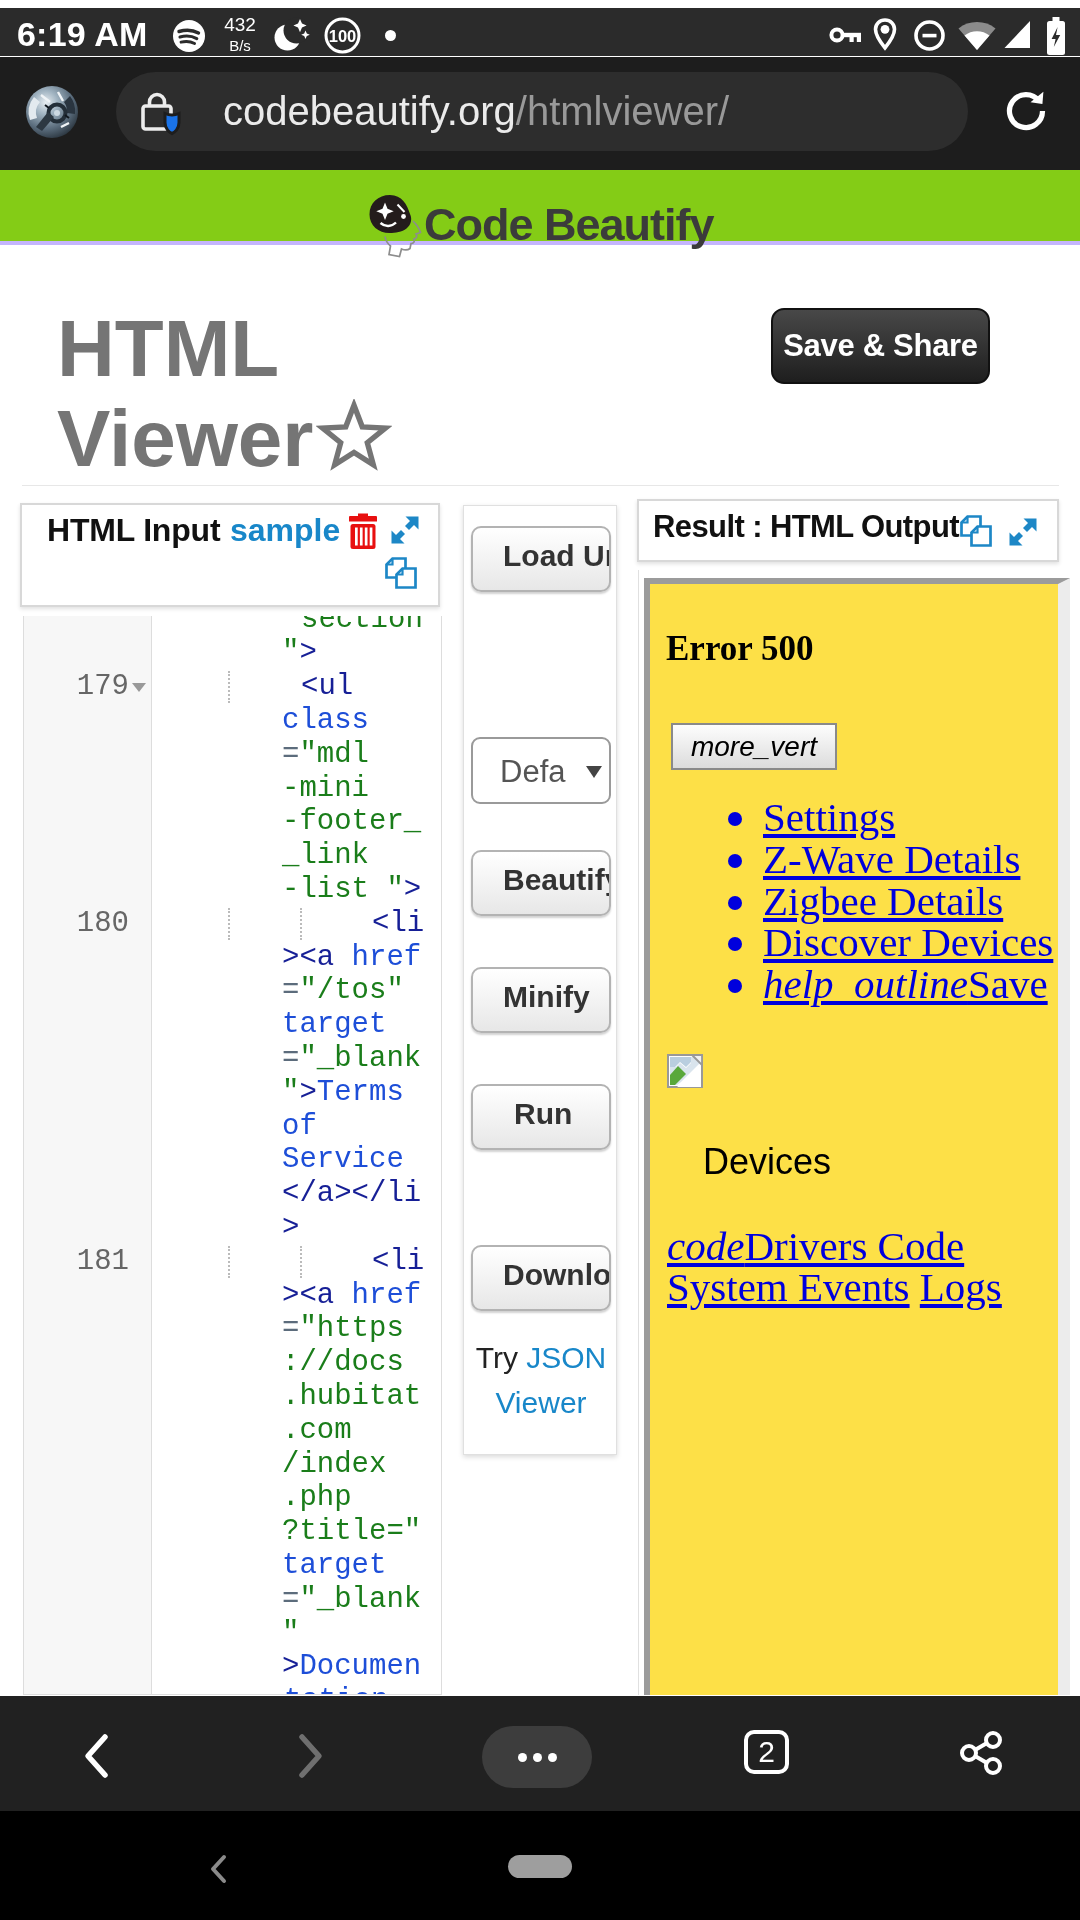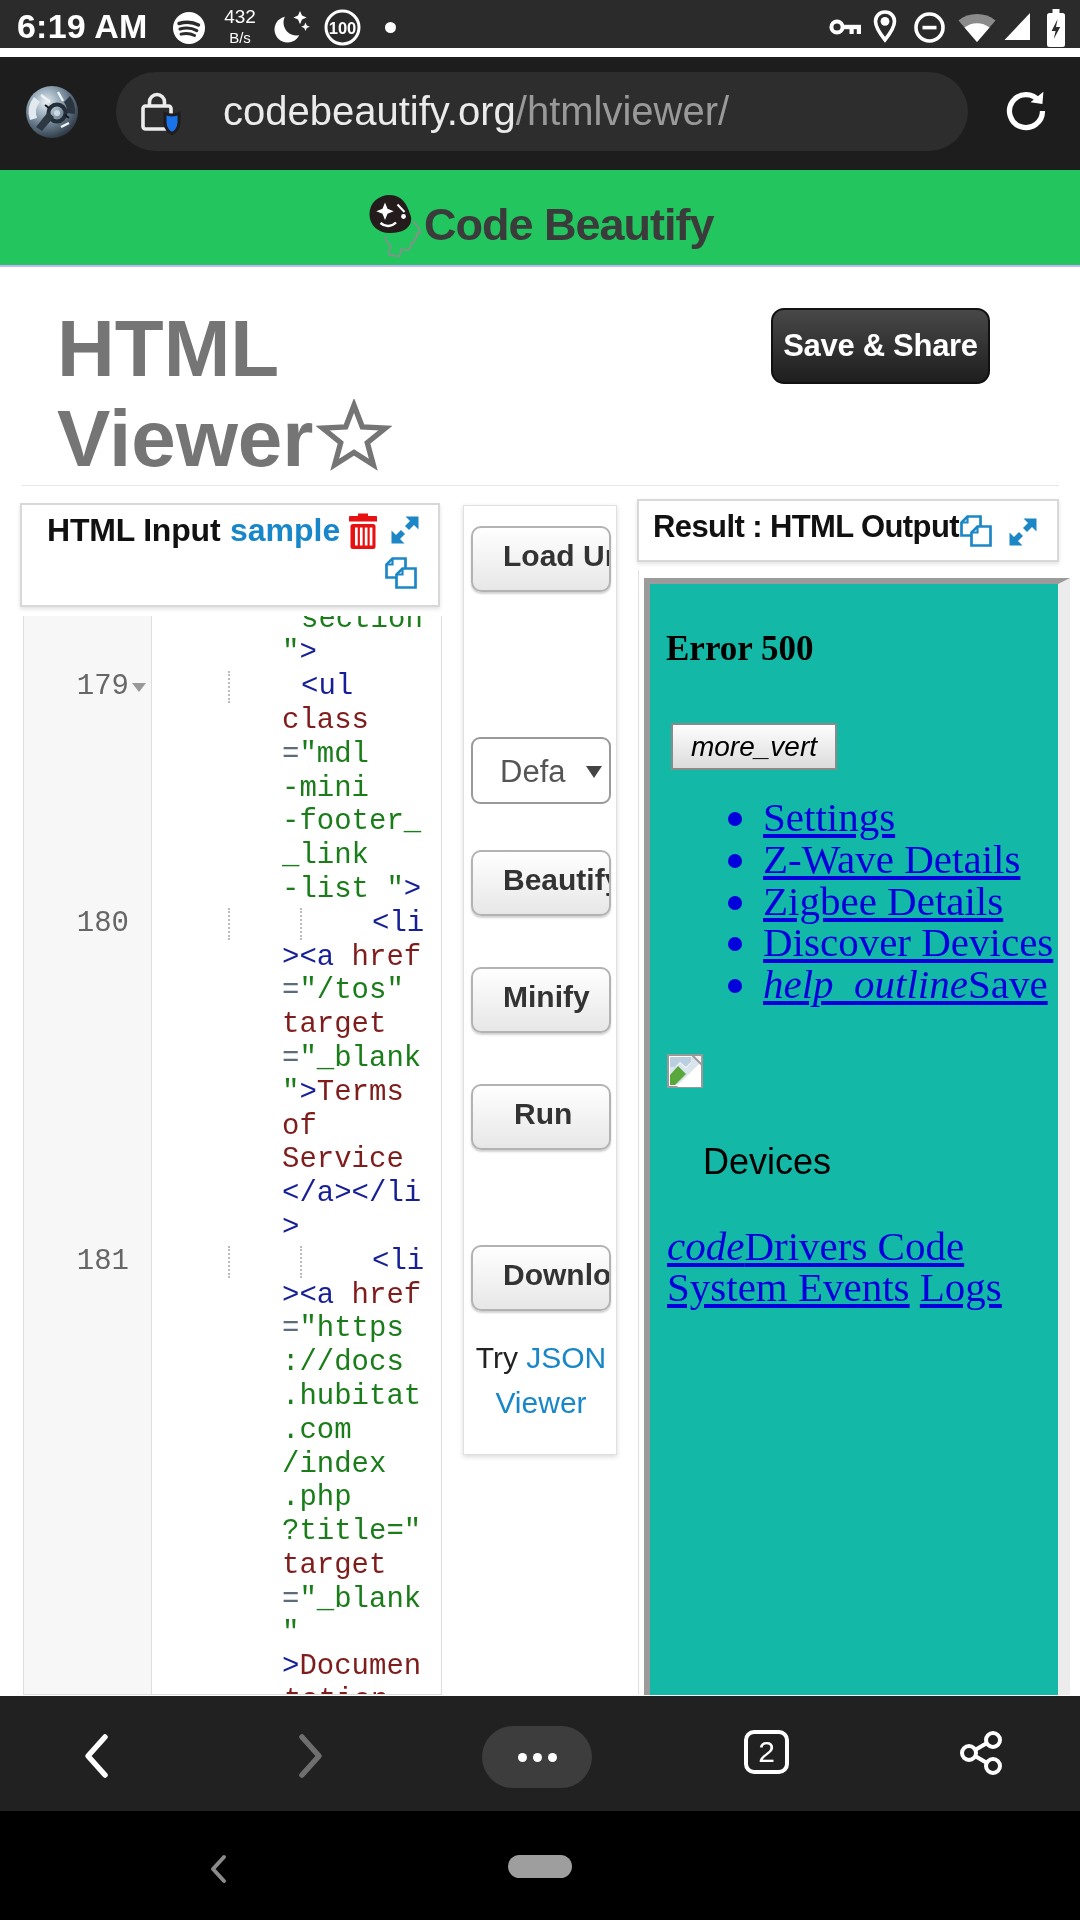--- a/index.html
+++ b/index.html
@@ -1,58 +1,58 @@
 <!DOCTYPE html>
 <html><head><meta charset="utf-8">
 <style>
 *{margin:0;padding:0;box-sizing:border-box}
 html,body{width:1080px;height:1920px;overflow:hidden;background:#fff}
 body{font-family:"Liberation Sans",sans-serif;position:relative}
 .abs{position:absolute}
 
-#statusbar{left:0;top:0;width:1080px;height:48px;background:#2b2b2b}
+#statusbar{left:0;top:8px;width:1080px;height:48px;background:#2b2b2b}
 #time{left:17px;top:7px;font-size:34px;font-weight:bold;color:#fff;letter-spacing:0.2px}
 
 #browserbar{left:0;top:57px;width:1080px;height:113px;background:#1d1d1d}
 #urlpill{left:116px;top:15px;width:852px;height:79px;background:#2d2d2d;border-radius:40px}
 #urltext{left:223px;top:15px;height:79px;line-height:79px;font-size:40px;color:#ebebeb;white-space:nowrap}
 #urltext .dim{color:#999}
 
-#siteheader{left:0;top:170px;width:1080px;height:97px;background:#22c55e;border-bottom:2px solid #c4b5fd}
+#siteheader{left:0;top:170px;width:1080px;height:75px;background:#84cc16;border-bottom:4px solid #c4b5fd}
 #logotext{left:424px;top:29px;font-size:45px;font-weight:bold;color:#3b3b3b;letter-spacing:-1px}
 
 #title{left:57px;top:304px;font-size:80px;line-height:90px;font-weight:bold;color:#757575;letter-spacing:0px}
 #savebtn{left:771px;top:308px;width:219px;height:76px;border-radius:13px;
   background:linear-gradient(#484848,#1e1e1e);border:2px solid #111;
   color:#fff;font-size:31px;font-weight:bold;text-align:center;line-height:72px;letter-spacing:-0.3px}
 
 .card{background:#fff;border:2px solid #d8d8d8;box-shadow:0 2px 4px rgba(0,0,0,.12)}
 #inputcard{left:20px;top:503px;width:420px;height:104px}
 #inputcard .t{left:25px;top:7px;font-size:32px;letter-spacing:-0.2px;font-weight:bold;color:#111}
 #inputcard .s{left:208px;top:7px;font-size:32px;font-weight:bold;color:#1887c9}
 #resultcard{left:637px;top:499px;width:422px;height:63px}
 #resultcard .t{left:14px;top:8px;font-size:31px;letter-spacing:-0.6px;font-weight:bold;color:#111}
 
 #editor{left:23px;top:616px;width:419px;height:1079px;background:#fff;border:1px solid #ddd;border-top:none;overflow:hidden}
 #gutter{left:0;top:0;width:128px;height:1079px;background:#f7f7f7;border-right:1px solid #ddd}
 .lnum{position:absolute;left:0;width:105px;text-align:right;font-family:"Liberation Mono",monospace;font-size:29px;color:#666}
 .cline{position:absolute;font-family:Liberation Mono, monospace;font-size:29px;white-space:pre;color:#000}
-.cT{color:#161f96}.cS{color:#1a7d1a}.cE{color:#5c6c7c}.cK{color:#7f1d1d}
+.cT{color:#161f96}.cS{color:#1a7d1a}.cE{color:#5c6c7c}.cK{color:#1d4ed8}
 .guide{position:absolute;width:0;border-left:2px dotted #bbb;height:32px}
 
 #midcol{left:463px;top:505px;width:154px;height:950px;background:#fff;border:1px solid #e0e0e0;box-shadow:0 2px 5px rgba(0,0,0,.15)}
 .btn{position:absolute;left:7px;width:140px;height:66px;border:2px solid #b3b3b3;border-radius:10px;
   background:linear-gradient(#ffffff,#e7e7e7);overflow:hidden;box-shadow:0 2px 2px rgba(0,0,0,.18)}
 .btn span{position:absolute;left:30px;top:11px;font-size:30px;font-weight:bold;color:#333;white-space:pre}
 #selbox{position:absolute;left:7px;top:231px;width:140px;height:67px;border:2px solid #9a9a9a;border-radius:9px;background:#fff;overflow:hidden}
 #selbox span{position:absolute;left:27px;top:15px;font-size:31px;color:#555}
 #tryjson{position:absolute;left:0;top:829px;width:154px;text-align:center;font-size:30px;color:#222;line-height:45px}
 #tryjson .b{color:#1887c9}
 
-#iframe{left:644px;top:578px;width:426px;height:1117px;background:#14b8a6;
+#iframe{left:644px;top:578px;width:426px;height:1117px;background:#fde047;
   border-top:6px solid #9b9b9b;border-left:6px solid #9b9b9b;border-right:12px solid #ececec;overflow:hidden}
 .ser{font-family:"Liberation Serif",serif}
 #morevert{left:21px;top:139px;width:166px;height:47px;border:2px solid #8a8a8a;background:linear-gradient(#fdfdfd,#dcdcdc);
   text-align:center;font-size:28px;font-style:italic;color:#000;line-height:43px}
 .link{color:#0000dd;text-decoration:underline}
 ul.rlist{position:absolute;left:0px;top:213px;font-size:41px;line-height:41.8px;color:#0000dd;list-style:none}
 ul.rlist li{position:relative;padding-left:113px}
 ul.rlist li:before{content:"";position:absolute;left:78px;top:15px;width:14px;height:14px;border-radius:50%;background:#0000dd}
 #brokenimg{left:17px;top:470px;width:36px;height:34px}
 .rline{position:absolute;font-size:41px;white-space:pre}

